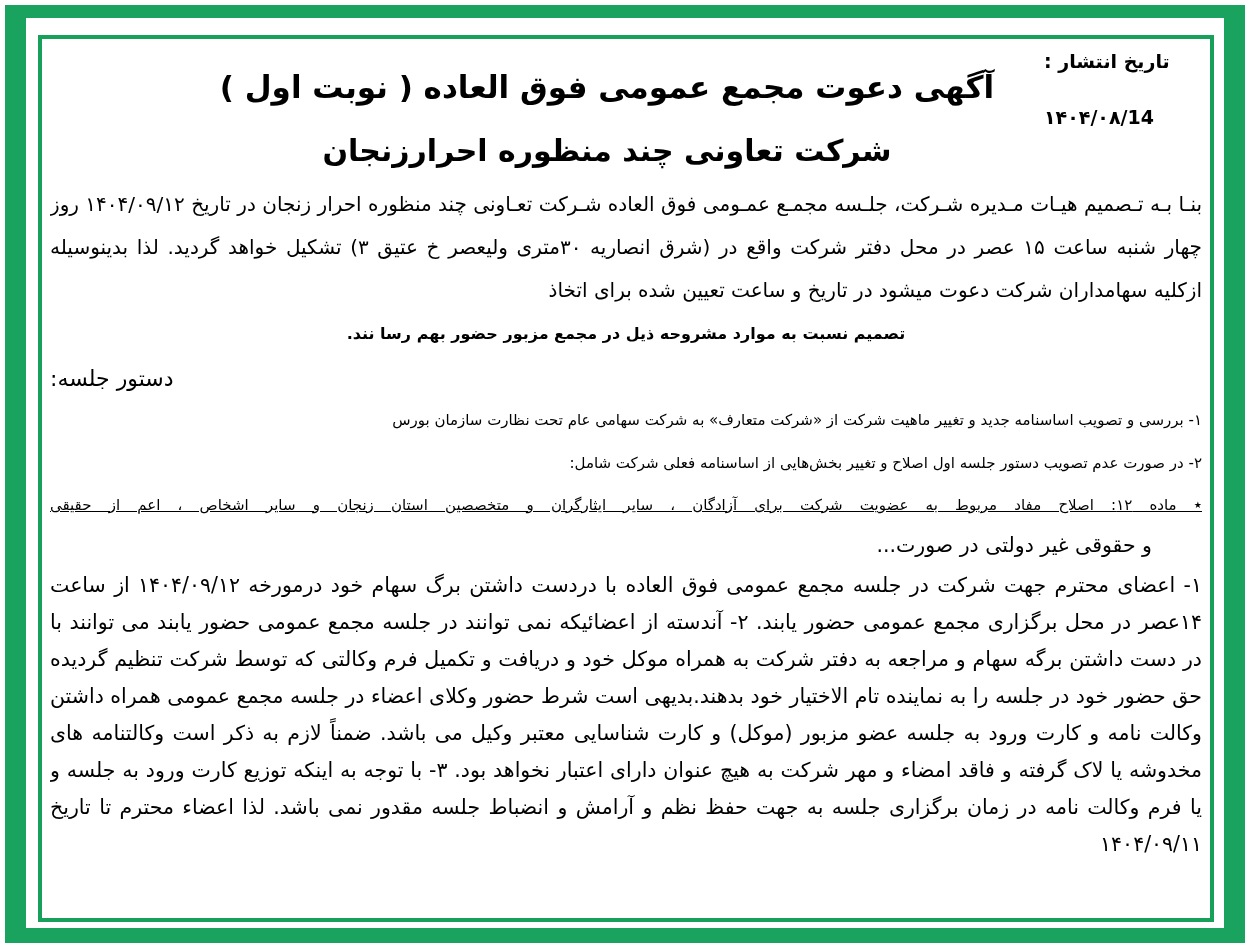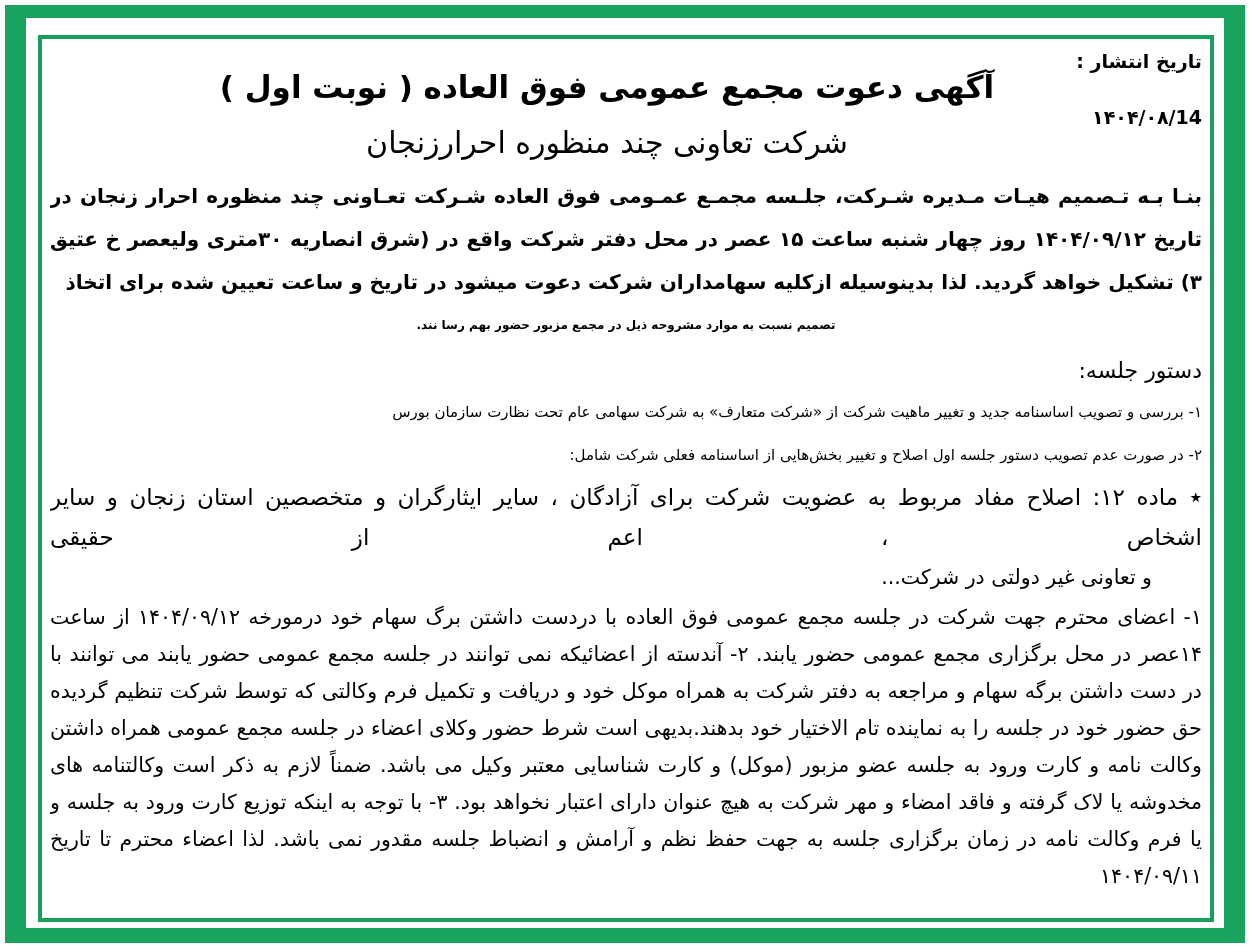--- a/index.html
+++ b/index.html
@@ -40,70 +40,71 @@
   .header-row {
     display: flex;
     align-items: flex-start;
   }
   .date-block {
     width: 158px;
     flex: 0 0 auto;
     padding-top: 6px;
     font-weight: bold;
     font-size: 19px;
-    text-align: right;
+    text-align: left;
   }
   .date-label { margin-bottom: 34px; }
   .date-value { letter-spacing: 1px; }
   .titles {
     flex: 1 1 auto;
     text-align: center;
     padding-left: 120px; 
   }
   .title-1 {
     margin-top: 24px;
     font-size: 31px;
     font-weight: bold;
     line-height: 1.25;
   }
   .title-2 {
-    margin-top: 18px;
+    margin-top: 26px;
     font-size: 30px;
-    font-weight: normal;
+    font-weight: bold;
     line-height: 1.2;
   }
   .intro-justified {
     margin-top: 14px;
     font-size: 20px;
-    font-weight: bold;
+    font-weight: normal;
     line-height: 43px;
     text-align: justify;
   }
   .intro-centered {
-    font-size: 12px;
+    font-size: 16px;
     font-weight: bold;
     line-height: 43px;
     text-align: center;
   }
   .section-heading {
     margin-top: 4px;
     font-size: 22px;
     line-height: 40px;
-    text-align: right;
+    text-align: left;
   }
   .agenda-item {
     font-size: 15px;
     line-height: 43px;
     text-align: right;
   }
   .article-line-justify {
-    font-size: 23px;
+    font-size: 15px;
     line-height: 40px;
     text-align: justify;
     text-align-last: justify;
+    text-decoration: underline;
   }
   .article-line-right {
     font-size: 20.5px;
     line-height: 40px;
     text-align: right;
     padding-left: 55px;
     padding-right: 50px;
   }
   .article-line-center {
     font-size: 20.5px;
@@ -140,19 +141,19 @@
 
     <div class="intro-justified">بنـا بـه تـصمیم هیـات مـدیره شـرکت، جلـسه مجمـع عمـومی فوق العاده شـرکت تعـاونی چند منظوره احرار زنجان در تاریخ ۱۴۰۴/۰۹/۱۲ روز چهار شنبه ساعت ۱۵ عصر در محل دفتر شرکت واقع در (شرق انصاریه ۳۰متری ولیعصر خ عتیق ۳) تشکیل خواهد گردید. لذا بدینوسیله ازکلیه سهامداران شرکت دعوت میشود در تاریخ و ساعت تعیین شده برای اتخاذ</div>
     <div class="intro-centered">تصمیم نسبت به موارد مشروحه ذیل در مجمع مزبور حضور بهم رسا نند.</div>
 
     <div class="section-heading">دستور جلسه:</div>
 
     <div class="agenda-item">۱- بررسی و تصویب اساسنامه جدید و تغییر ماهیت شرکت از «شرکت متعارف» به شرکت سهامی عام تحت نظارت سازمان بورس</div>
     <div class="agenda-item">۲- در صورت عدم تصویب دستور جلسه اول اصلاح و تغییر بخش‌هایی از اساسنامه فعلی شرکت شامل:</div>
 
     <div class="article-line-justify">٭ ماده ۱۲: اصلاح مفاد مربوط به عضویت شرکت برای آزادگان ، سایر ایثارگران و متخصصین استان زنجان و سایر اشخاص ، اعم از حقیقی</div>
-    <div class="article-line-right">و تعاونی غیر دولتی در شرکت...</div>
+    <div class="article-line-right">و حقوقی غیر دولتی در صورت...</div>
 
 
     <div class="notes-paragraph">۱- اعضای محترم جهت شرکت در جلسه مجمع عمومی فوق العاده با دردست داشتن برگ سهام خود درمورخه ۱۴۰۴/۰۹/۱۲ از ساعت ۱۴عصر در محل برگزاری مجمع عمومی حضور یابند. ۲-  آندسته از اعضائیکه نمی توانند در جلسه مجمع عمومی حضور یابند می توانند با در دست داشتن برگه سهام و مراجعه به دفتر شرکت به همراه موکل خود و دریافت و تکمیل فرم وکالتی که توسط شرکت تنظیم گردیده حق حضور خود در جلسه را به نماینده تام الاختیار خود بدهند.بدیهی است شرط حضور وکلای اعضاء در جلسه مجمع عمومی همراه داشتن وکالت نامه و کارت ورود به جلسه عضو مزبور (موکل) و کارت شناسایی معتبر وکیل می باشد. ضمناً لازم به ذکر است وکالتنامه های مخدوشه یا لاک گرفته و فاقد امضاء و مهر شرکت به هیچ عنوان دارای اعتبار نخواهد بود. ۳-  با توجه به اینکه توزیع کارت ورود به جلسه و یا فرم وکالت نامه در زمان برگزاری جلسه به جهت حفظ نظم و آرامش و انضباط جلسه مقدور نمی باشد. لذا اعضاء محترم تا تاریخ ۱۴۰۴/۰۹/۱۱</div>
 
   </div>
 </div>
 
 </body></html>

